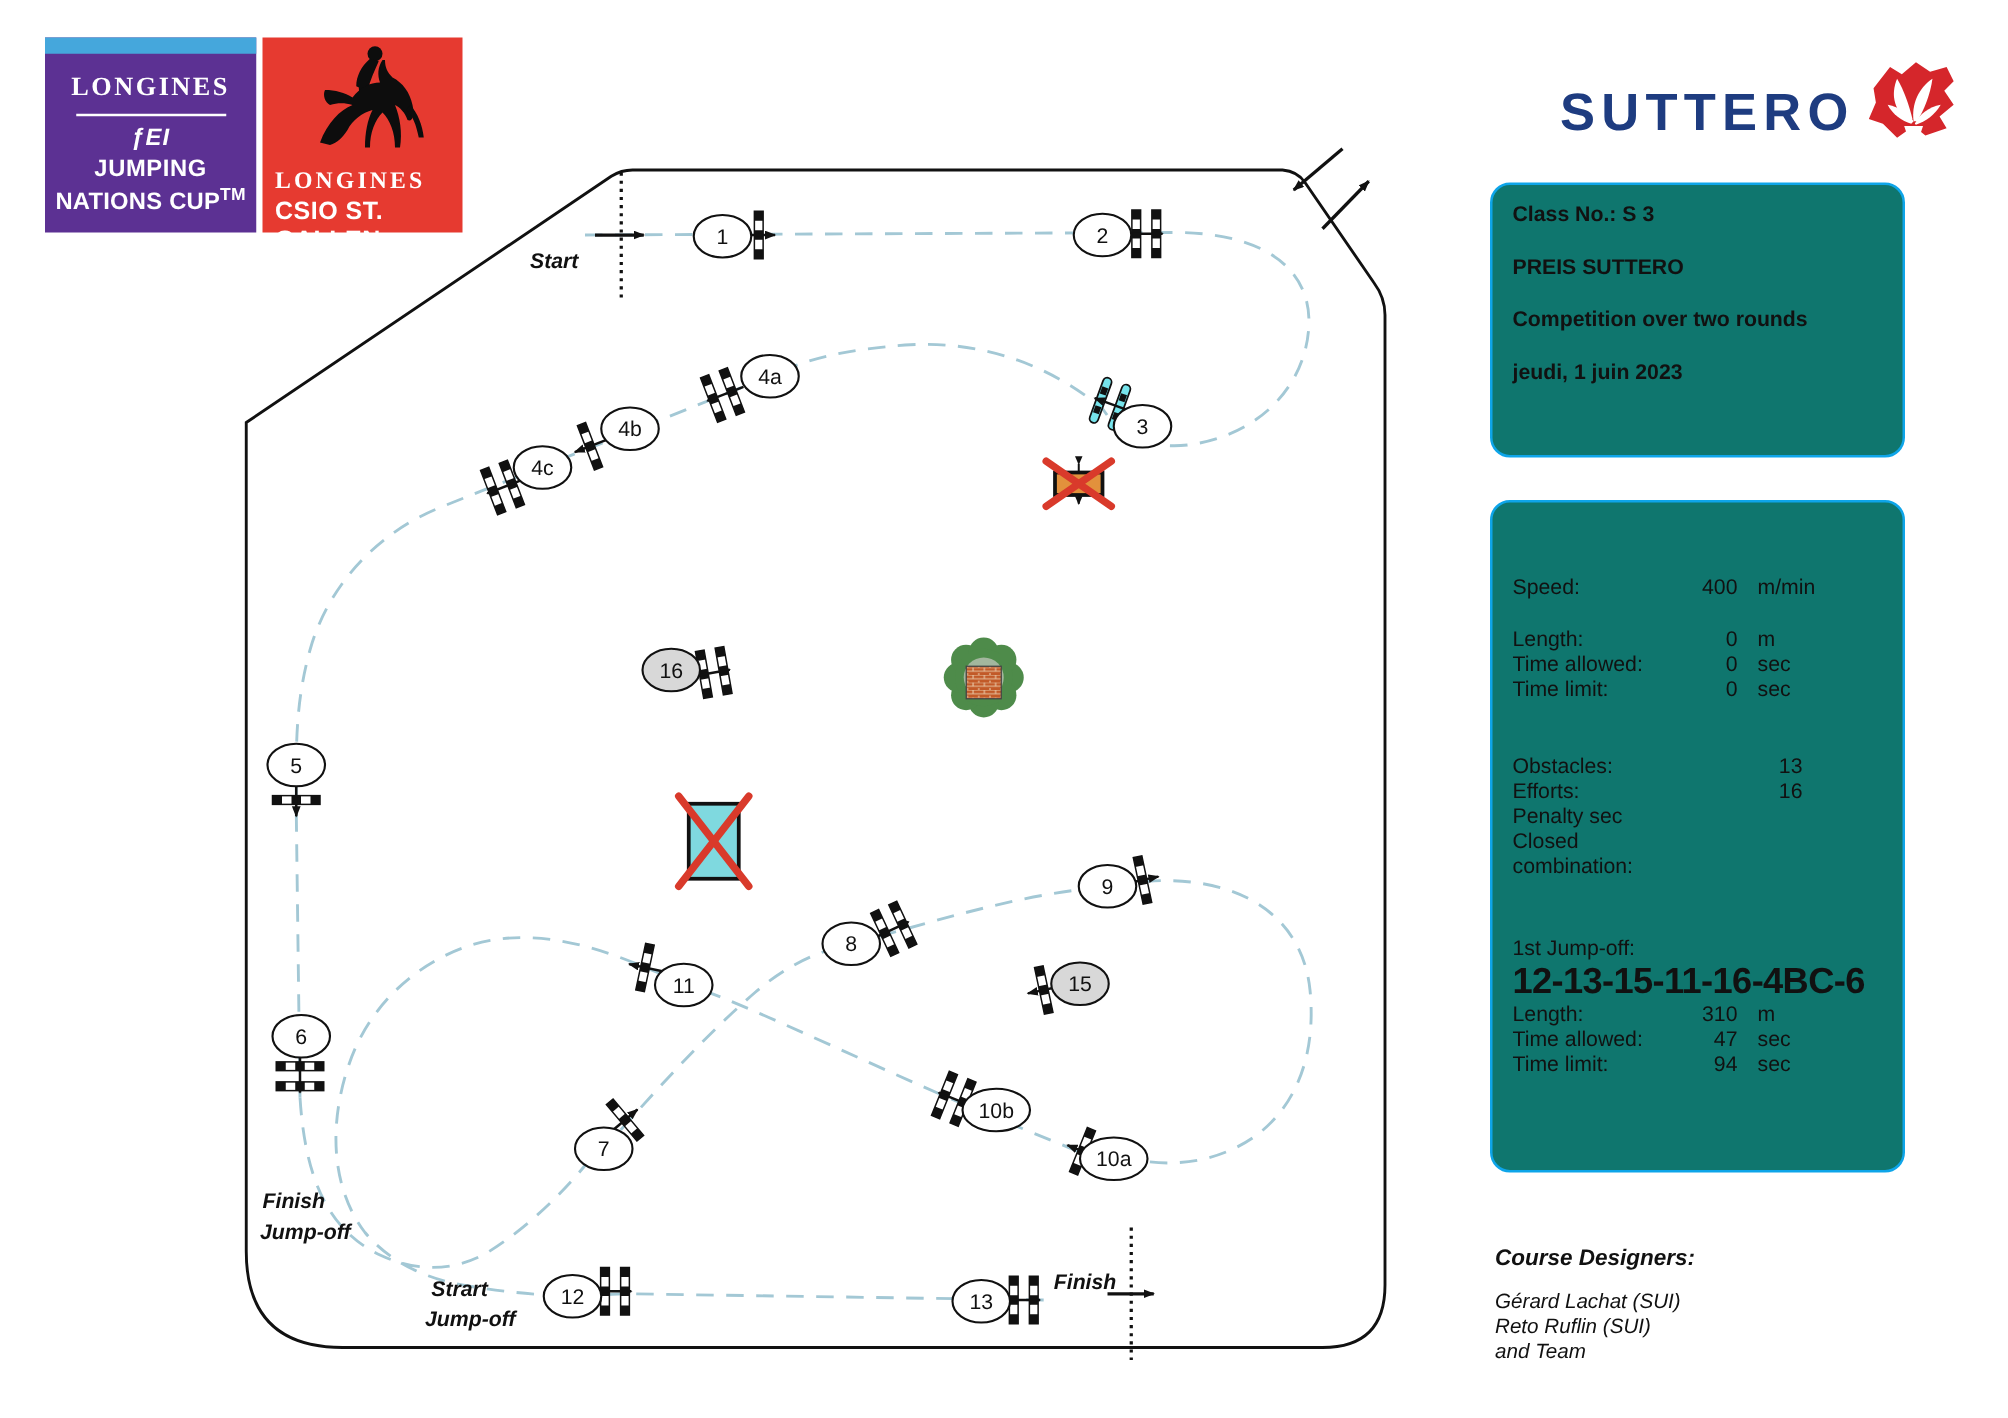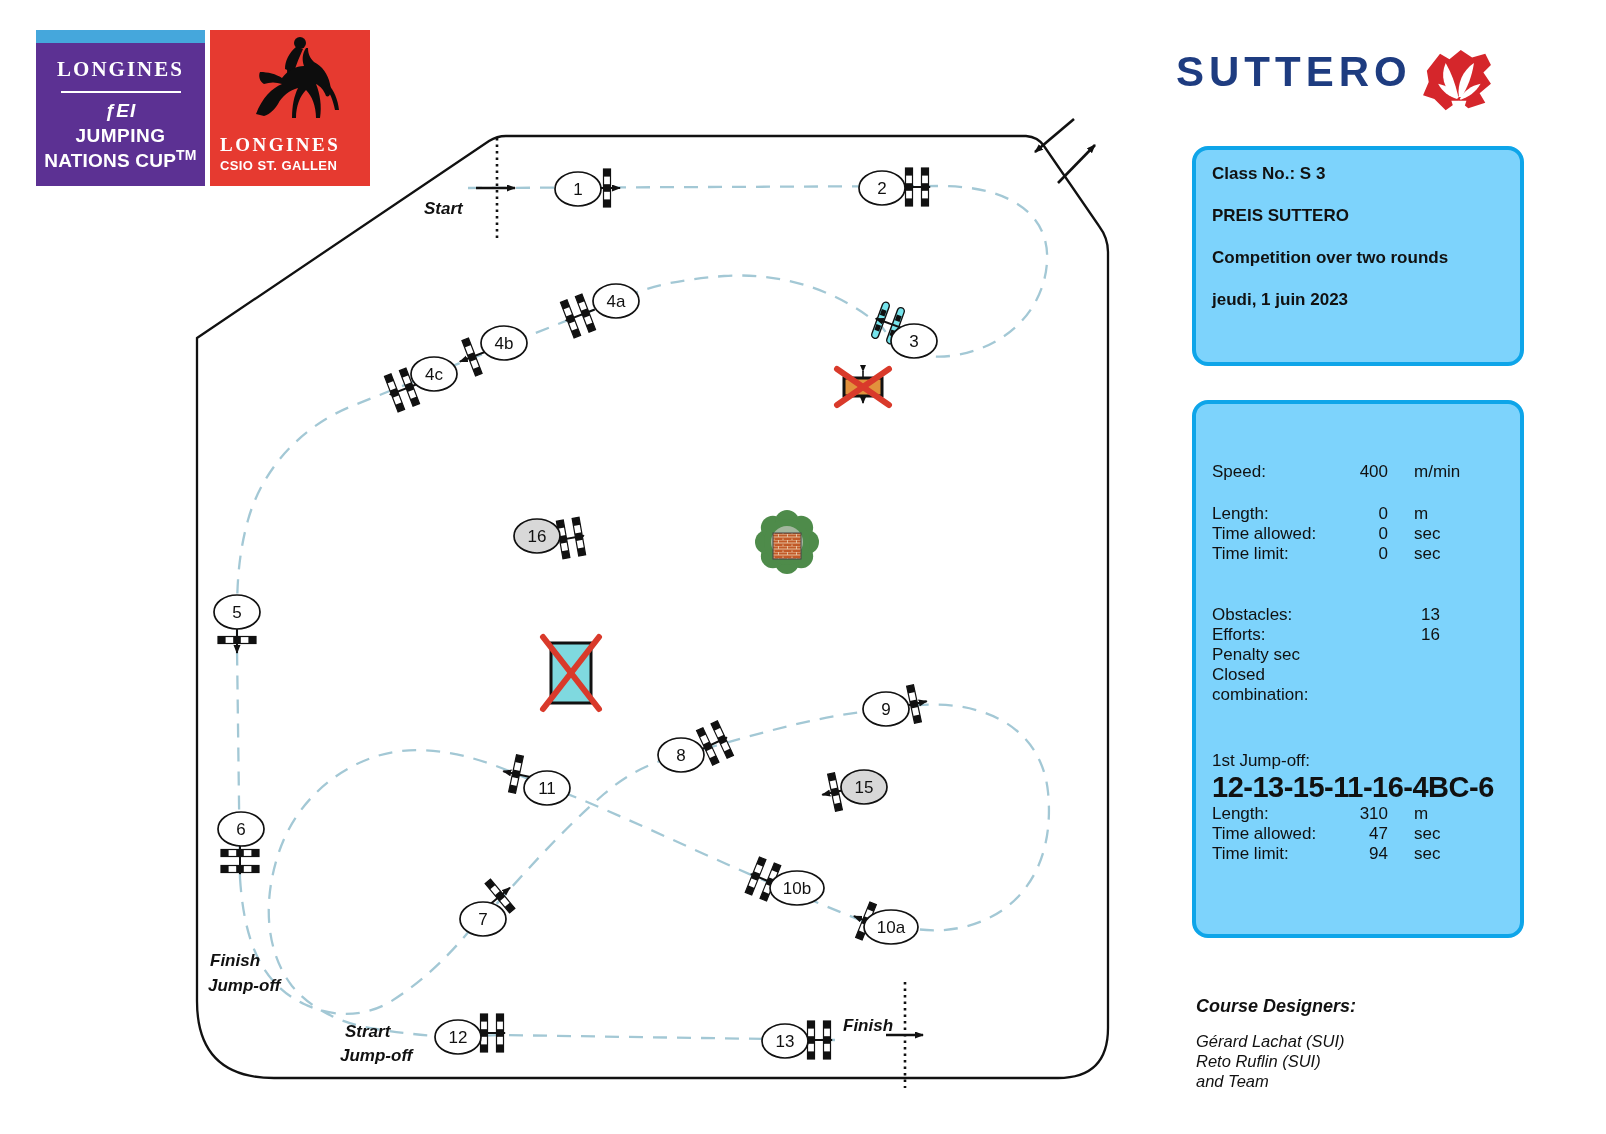--- a/index.html
+++ b/index.html
@@ -14,41 +14,41 @@
   .lp-longines{margin-top:27px;font-family:"Liberation Serif",serif;font-size:21px;letter-spacing:2px;font-weight:bold;}
   .lp-line{width:120px;height:2px;background:#fff;margin:9px auto 7px auto;}
   .lp-fei{font-size:19px;font-weight:bold;font-style:italic;letter-spacing:1px;}
   .lp-jumping{font-size:19px;font-weight:bold;letter-spacing:.5px;margin-top:3px;}
   .lp-nations{font-size:19px;font-weight:bold;letter-spacing:.2px;}
   .lp-nations sup{font-size:14px;}
   .logo-red{position:absolute;left:210px;top:30px;width:160px;height:156px;background:#e63a30;color:#fff;}
   .lr-horse{position:absolute;left:32px;top:2px;width:100px;height:100px;}
   .lr-longines{position:absolute;left:10px;top:104px;font-family:"Liberation Serif",serif;
                font-size:19px;font-weight:bold;letter-spacing:2.5px;}
-  .lr-csio{position:absolute;left:10px;top:128px;font-size:13px;font-weight:bold;letter-spacing:.4px;}
+  .lr-csio{position:absolute;left:10px;top:128px;font-size:20px;font-weight:bold;letter-spacing:.4px;}
 
   
-  .suttero{position:absolute;left:1176px;top:48px;display:flex;align-items:flex-start;}
+  .suttero{position:absolute;left:1248px;top:48px;display:flex;align-items:flex-end;}
   .suttero-text{font-size:42px;font-weight:bold;color:#1e3c80;letter-spacing:5px;}
   .suttero-mark{width:82px;height:66px;margin-left:4px;}
 
   
-  .panel{position:absolute;left:1192px;width:332px;border:4px solid #0ea5e9;border-radius:16px;
-         box-sizing:border-box;padding:14px 16px;background:#7dd3fc;}
+  .panel{position:absolute;left:1192px;width:332px;border:2px solid #0ea5e9;border-radius:16px;
+         box-sizing:border-box;padding:14px 16px;background:#0f766e;}
   .panel-class{top:146px;height:220px;}
   .pline{font-size:17px;font-weight:bold;margin-bottom:22px;white-space:pre;}
   .panel-details{top:400px;height:538px;font-size:17px;line-height:20px;}
   .blk div{white-space:pre;}
   .gap{height:44px;}
   .gap-s{height:22px;}
   .gap-m{height:41px;}
   .drow{display:flex;padding-right:64px;}
   .dlab{flex:1;}
   .dval{width:46px;text-align:right;}
-  .dunit{width:52px;padding-left:26px;box-sizing:border-box;}
+  .dunit{width:52px;padding-left:16px;box-sizing:border-box;}
   .dvalwide{width:110px;text-align:right;}
   .jo-label{margin-top:2px;}
   .jo-seq{font-size:29px;font-weight:bold;line-height:33px;letter-spacing:-.5px;white-space:nowrap;}
 
   
   .designers{position:absolute;left:1196px;top:996px;width:330px;}
   .des-title{font-size:18px;font-weight:bold;font-style:italic;margin-bottom:14px;}
   .des-name{font-size:16.5px;font-style:italic;line-height:20px;}
 
   .mapsvg{position:absolute;left:0;top:0;}

